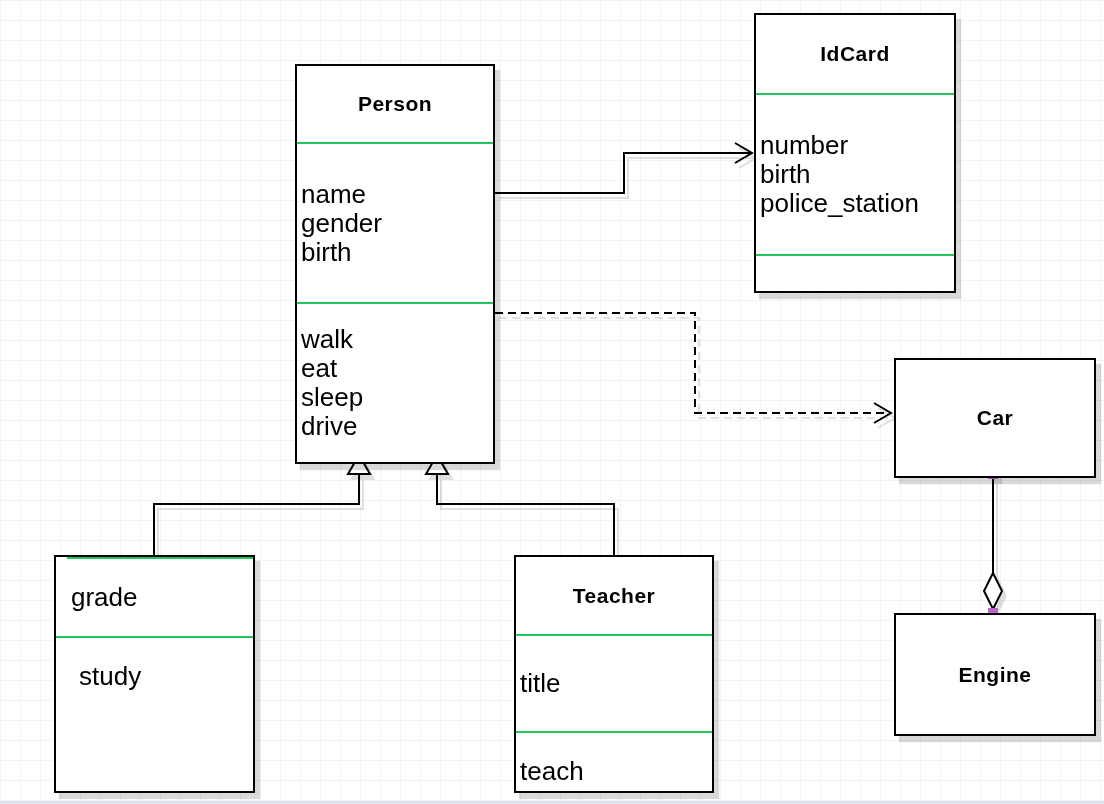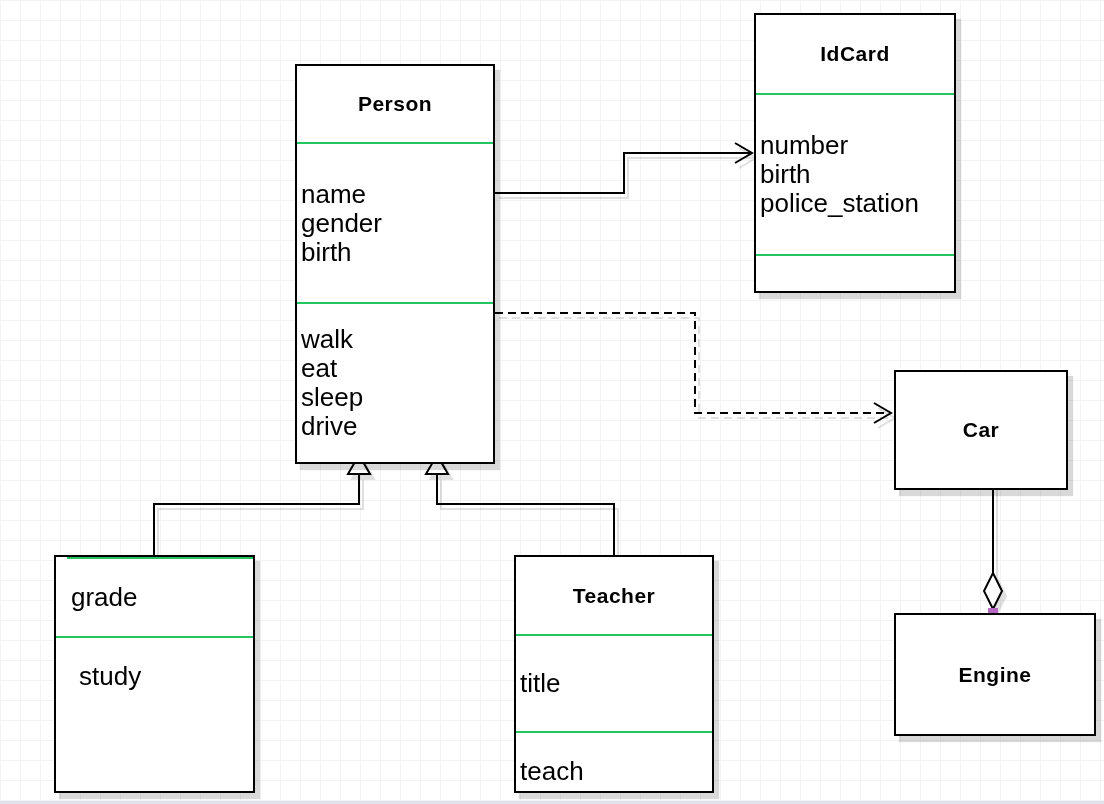--- a/index.html
+++ b/index.html
@@ -98,21 +98,21 @@
   <div class="uml-class" style="left:754px;top:13px;width:202px;height:280px;">
     <div class="uml-title" style="height:78px;">IdCard</div>
     <div class="uml-rows" style="height:161px;">
       <div class="uml-row">number</div>
       <div class="uml-row">birth</div>
       <div class="uml-row">police_station</div>
     </div>
     <div class="uml-rows" style="height:37px;"></div>
   </div>
 
-  <div class="uml-class" style="left:894px;top:370px;width:174px;height:120px;">
+  <div class="uml-class" style="left:894px;top:358px;width:202px;height:120px;">
     <div class="uml-title" style="height:116px;">Car</div>
   </div>
 
   <div class="uml-class" style="left:894px;top:613px;width:202px;height:123px;">
     <div class="uml-title" style="height:119px;">Engine</div>
   </div>
 
   <div class="uml-class" style="left:54px;top:555px;width:201px;height:238px;">
     <div class="uml-rows" style="height:79px;margin-left:11px;">
       <div class="uml-row">grade</div>

